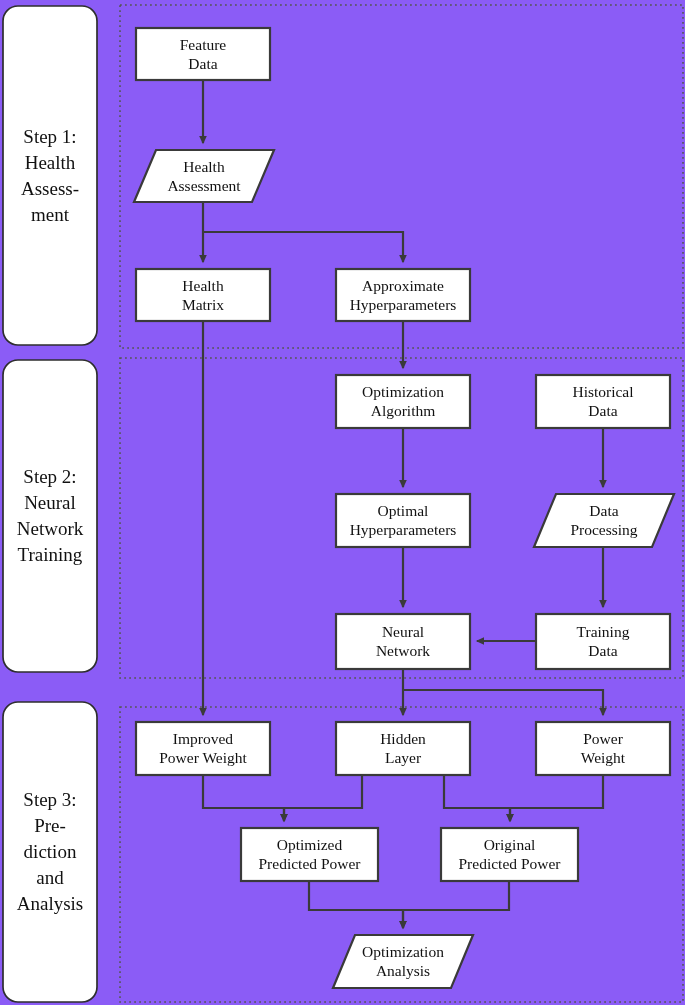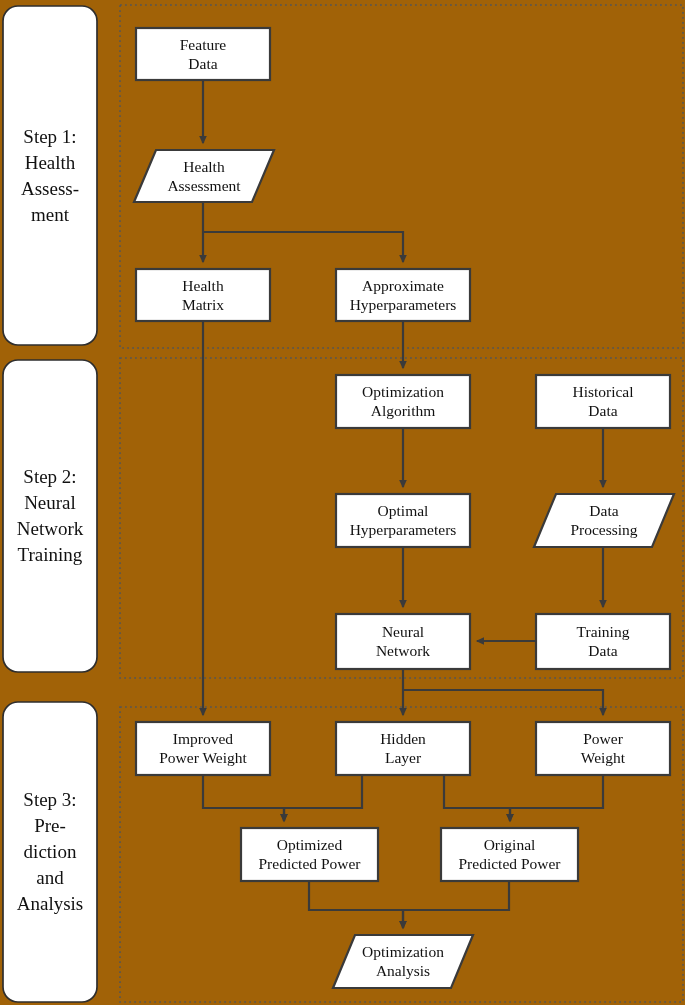--- a/index.html
+++ b/index.html
@@ -1,18 +1,18 @@
 <!DOCTYPE html>
 <html><head>
 <meta charset="utf-8">
 <style>
   html,body{margin:0;padding:0;background:#ffffff;}
   body{width:685px;height:1005px;overflow:hidden;
        font-family:"Liberation Serif","DejaVu Serif",serif;}
-  #stage{position:relative;width:685px;height:1005px;background:#a16207;}
+  #stage{position:relative;width:685px;height:1005px;background:#8b5cf6;}
   svg{position:absolute;left:0;top:0;width:685px;height:1005px;}
   .nodetext{font-family:"Liberation Serif","DejaVu Serif",serif;
             font-size:15.5px;fill:#111111;text-anchor:middle;}
   .steptext{font-family:"Liberation Serif","DejaVu Serif",serif;
             font-size:19px;fill:#111111;text-anchor:middle;}
   .shape{fill:#ffffff;stroke:#3a3a3a;stroke-width:2.2;}
   .steprect{fill:#ffffff;stroke:#2e2e2e;stroke-width:1.7;}
   .panel{fill:none;stroke:#555555;stroke-width:1.6;
          stroke-dasharray:1.8 3.2;stroke-linecap:butt;}
   .edge{fill:none;stroke:#3a3a3a;stroke-width:2.2;stroke-linejoin:miter;}

